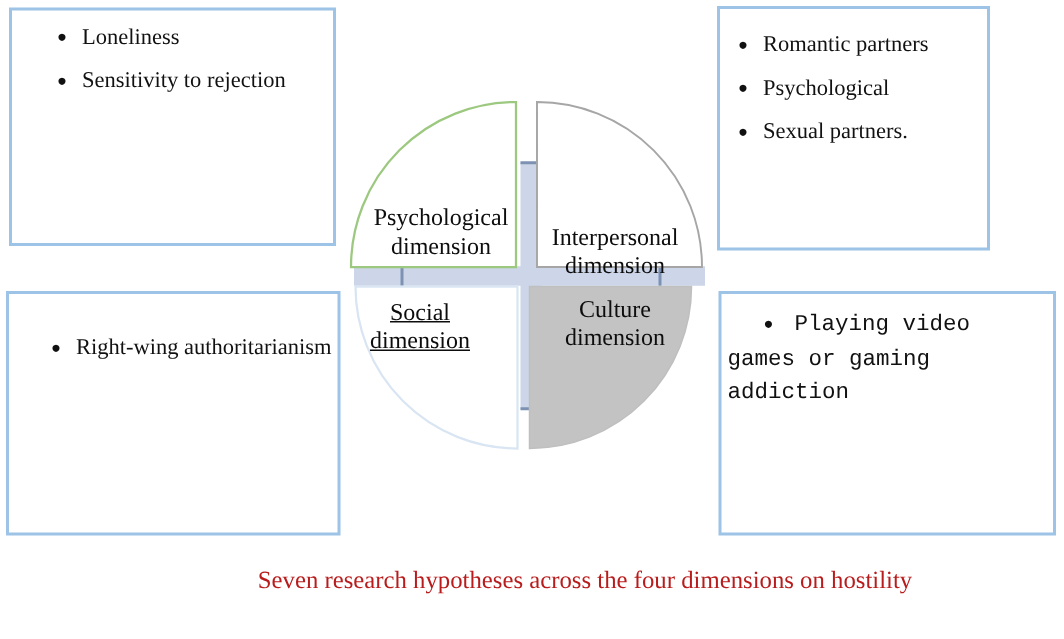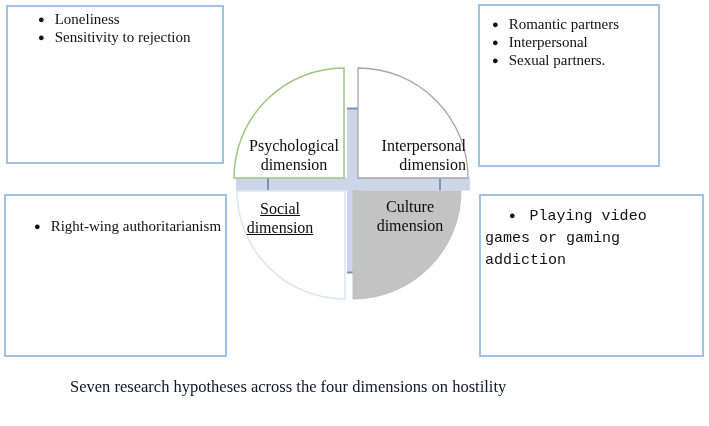--- a/index.html
+++ b/index.html
@@ -7,50 +7,50 @@
     position:relative;width:709px;height:426px;background:#ffffff;overflow:hidden;
     font-family:"Liberation Serif","DejaVu Serif",serif;color:#111;
   }
   .hypo-box{
     position:absolute;background:#fff;border:2px solid #9dc3e6;box-sizing:border-box;
   }
   .box-tl{left:6px;top:5px;width:218px;height:159px;padding:4px 4px 0 30px;}
   .box-tr{left:478px;top:4px;width:182px;height:163px;padding:10px 4px 0 12px;}
   .box-bl{left:4px;top:194px;width:223px;height:163px;padding:22px 4px 15px 28px;}
   .box-br{left:479px;top:194px;width:225px;height:163px;padding:10px 24px 0 4px;}
-  .item{display:block;font-size:15px;line-height:17px;white-space:nowrap;}
+  .item{display:block;font-size:15px;line-height:28px;white-space:nowrap;}
   .box-br .item{white-space:normal;text-indent:12px;line-height:22px;font-family:Liberation Mono, monospace;}
   .dot{font-size:11px;display:inline-block;margin-right:10px;transform:translateY(-1px);}
   .box-br .dot{margin-right:14px;}
   #quad-svg{position:absolute;left:0;top:0;}
   .quad-label{
     position:absolute;text-align:center;font-size:16px;line-height:18.5px;color:#0d0d0d;
   }
   .lbl-psych{left:238px;top:137px;width:112px;font-family:Liberation Serif, serif;}
-  .lbl-inter{left:354px;top:137px;width:112px;text-align:right;}
+  .lbl-inter{left:354px;top:150px;width:112px;}
   .lbl-social{left:228px;top:200px;width:104px;text-decoration:underline;}
   .lbl-culture{left:358px;top:198px;width:104px;}
   #caption{
-    position:absolute;left:70px;top:375px;width:640px;
-    font-size:16.5px;line-height:23px;color:#0f172a;
+    position:absolute;left:70px;top:375px;width:640px;text-align:center;
+    font-size:16.5px;line-height:23px;color:#b91c1c;
   }
 </style>
 </head>
 <body>
 
 <div id="canvas">
 
   <div class="hypo-box box-tl">
     <span class="item"><span class="dot">●</span><span>Loneliness</span></span>
     <span class="item"><span class="dot">●</span><span>Sensitivity to rejection</span></span>
   </div>
 
   <div class="hypo-box box-tr">
     <span class="item"><span class="dot">●</span><span>Romantic partners</span></span>
-    <span class="item"><span class="dot">●</span><span>Interpersonal</span></span>
+    <span class="item"><span class="dot">●</span><span>Psychological</span></span>
     <span class="item"><span class="dot">●</span><span>Sexual partners.</span></span>
   </div>
 
   <div class="hypo-box box-bl">
     <span class="item"><span class="dot">●</span><span>Right-wing authoritarianism</span></span>
   </div>
 
   <div class="hypo-box box-br">
     <span class="item"><span class="dot">●</span><span>Playing video games or gaming addiction</span></span>
   </div>

